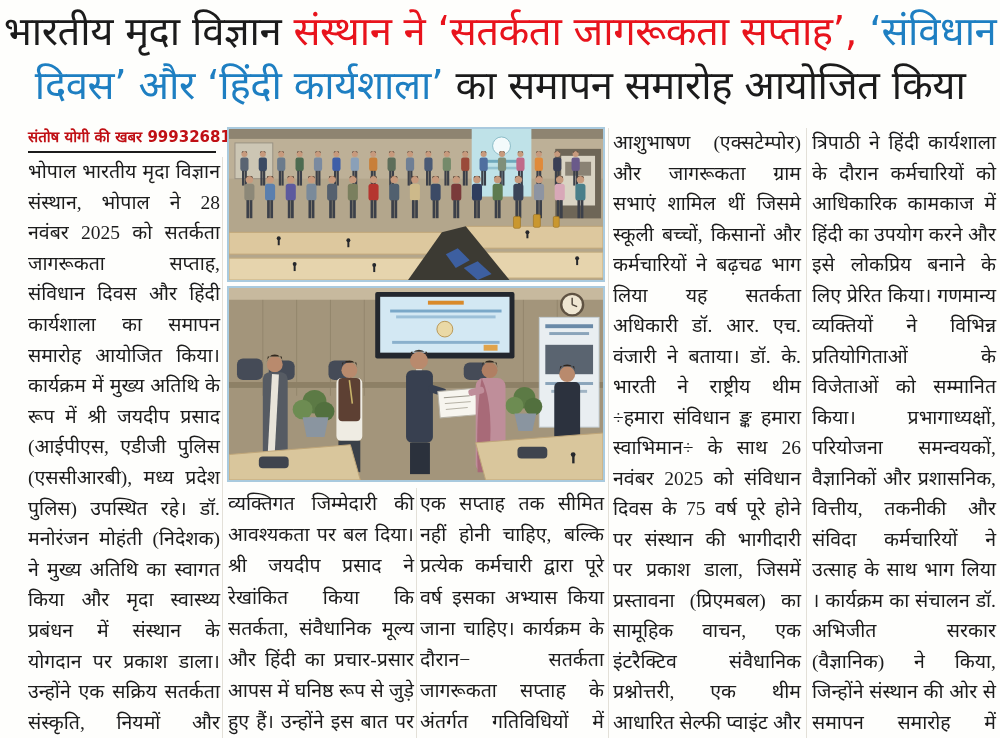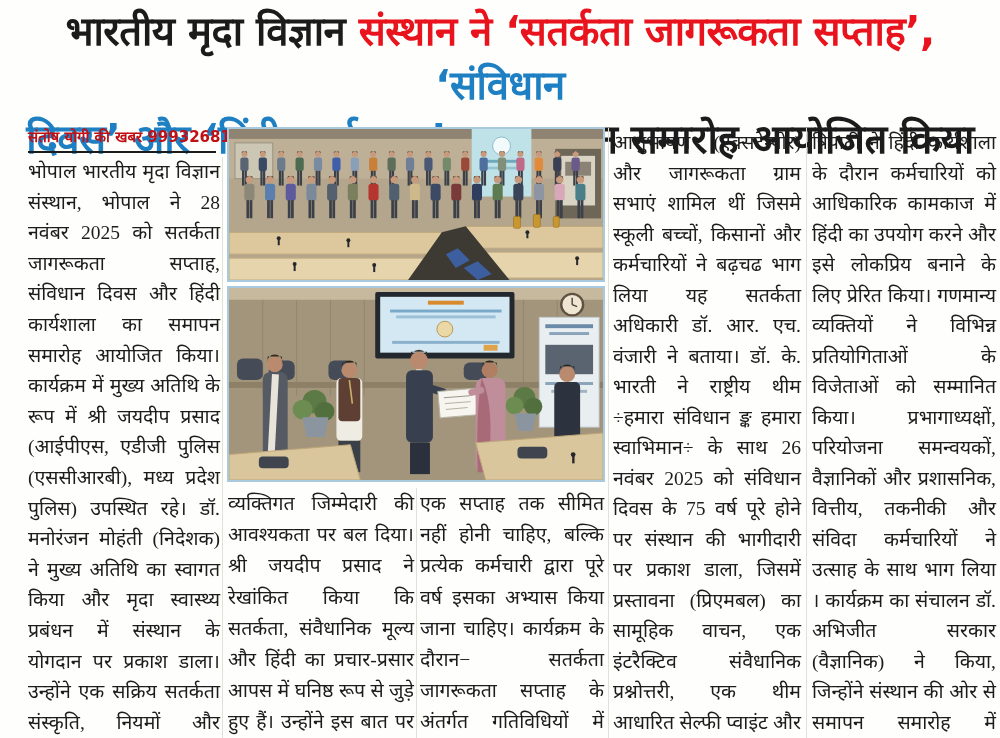--- a/index.html
+++ b/index.html
@@ -1,20 +1,20 @@
 <!DOCTYPE html>
 <html><head>
 <meta charset="utf-8">
 <style>
   html,body{margin:0;padding:0;background:#ffffff;}
   .page{position:relative;width:1000px;height:738px;background:#fefefc;overflow:hidden;
         font-family:"Liberation Serif","DejaVu Serif",serif;}
   
   .headline{position:absolute;left:0;top:4px;width:100%;text-align:center;
-            font-weight:bold;font-size:40px;line-height:54px;letter-spacing:-0.5px;
+            font-weight:normal;font-size:40px;line-height:54px;letter-spacing:-0.5px;
             font-family:"DejaVu Sans","Liberation Sans",sans-serif;}
   .h-black{color:#1b1b1b}
   .h-red{color:#e8131c}
   .h-blue{color:#1e7fc2}
   
   .byline{position:absolute;left:28px;top:126px;width:188px;color:#c01015;
           font-weight:bold;font-size:15px;white-space:nowrap;
           border-bottom:2.5px solid #1b1b1b;padding-bottom:5px;
           font-family:"DejaVu Sans","Liberation Sans",sans-serif;}
   

